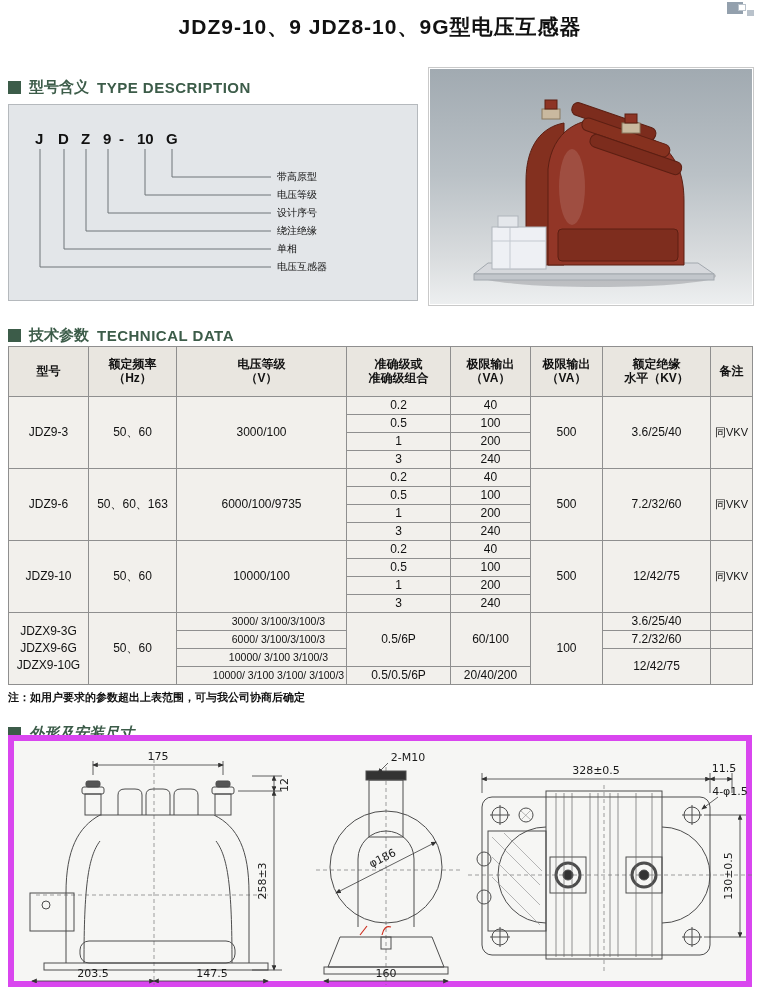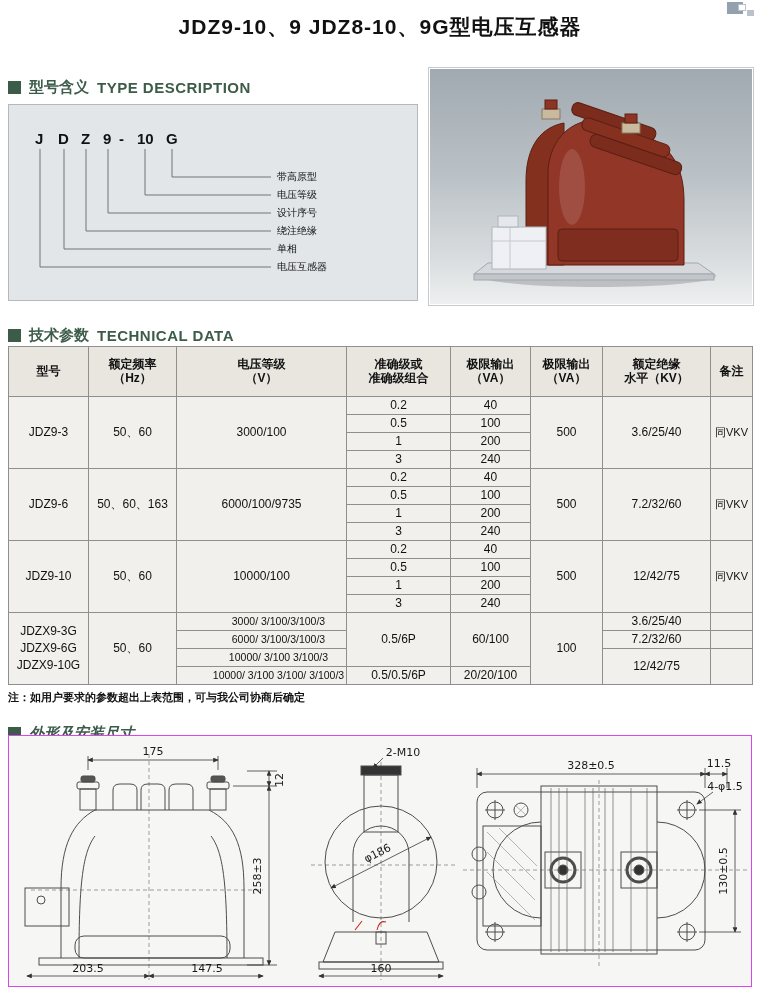--- a/index.html
+++ b/index.html
@@ -42,21 +42,21 @@
     font-size:12px; padding:0 1px; height:18px; line-height:1.15; color:#111;
   }
   .datatable thead th { background:#e9e6e0; height:50px; font-weight:bold; }
   .datatable td.small { font-size:10.5px;padding-left:35px; }
   .datatable td.remark { font-size:11px; }
   .modelcell div { line-height:17px; }
 
   .note { position:absolute; left:8px; top:690px; font-size:11px; font-weight:bold; color:#111; }
 
   .drawbox { position:absolute; left:8px; top:735px; width:744px; height:252px;
-    background:#f6f6f4; border:1px solid #d946ef; }
+    background:#f6f6f4; border:6px solid #d946ef; }
   .drawbox svg { position:absolute; top:4px; }
   #draw-side  { left:2px; }
   #draw-front { left:294px; }
   #draw-top   { left:450px; }
   .dwg { stroke:#4d4d4d; stroke-width:1; fill:none; }
   .dim-line { stroke:#3a3a3a; stroke-width:0.8; fill:none; }
   .dim-text { font-size:11px; fill:#1a1a1a; stroke:none; font-family:"DejaVu Sans",sans-serif; }
   .dash { stroke:#777; stroke-width:0.7; stroke-dasharray:4,3; fill:none; }
   .hatch { stroke:#8a8a8a; stroke-width:0.6; }
   .redmark { stroke:#cc2a1a; stroke-width:1.1; fill:none; }
@@ -278,21 +278,21 @@
         <td class="remark"></td>
       </tr>
       <tr>
         <td class="small">10000/ 3/100 3/100/3</td>
         <td rowspan="2">12/42/75</td>
         <td rowspan="2" class="remark"></td>
       </tr>
       <tr>
         <td class="small">10000/ 3/100 3/100/ 3/100/3</td>
         <td>0.5/0.5/6P</td>
-        <td>20/20/100</td>
+        <td>20/40/200</td>
       </tr>
     </tbody>
   </table>
 
   <div class="note">注：如用户要求的参数超出上表范围，可与我公司协商后确定</div>
 
   <div class="sec-header" id="sec3">
     <span class="sec-square"></span>
     <span class="sec-cn">外形及安装尺寸</span>
   </div>

